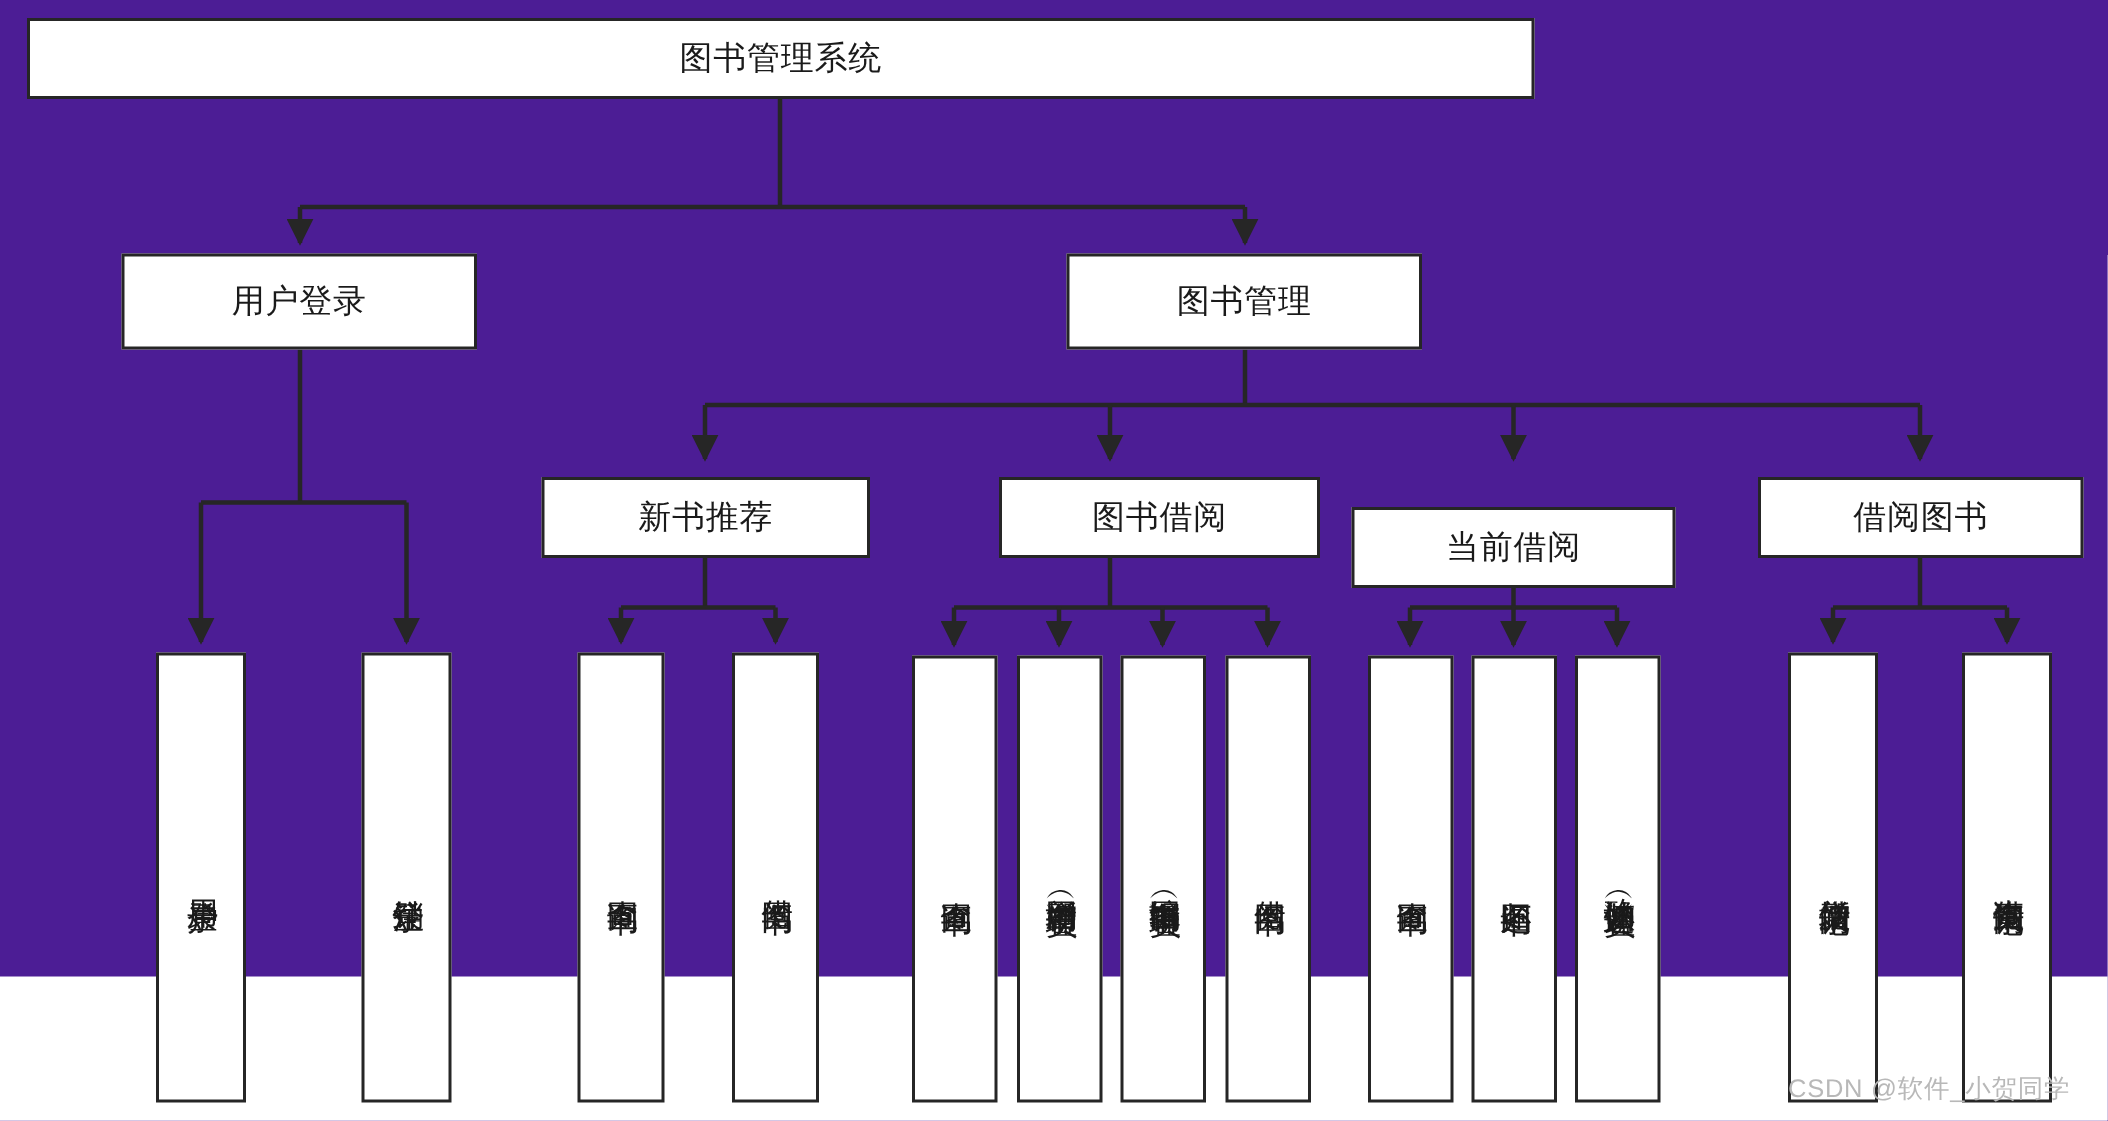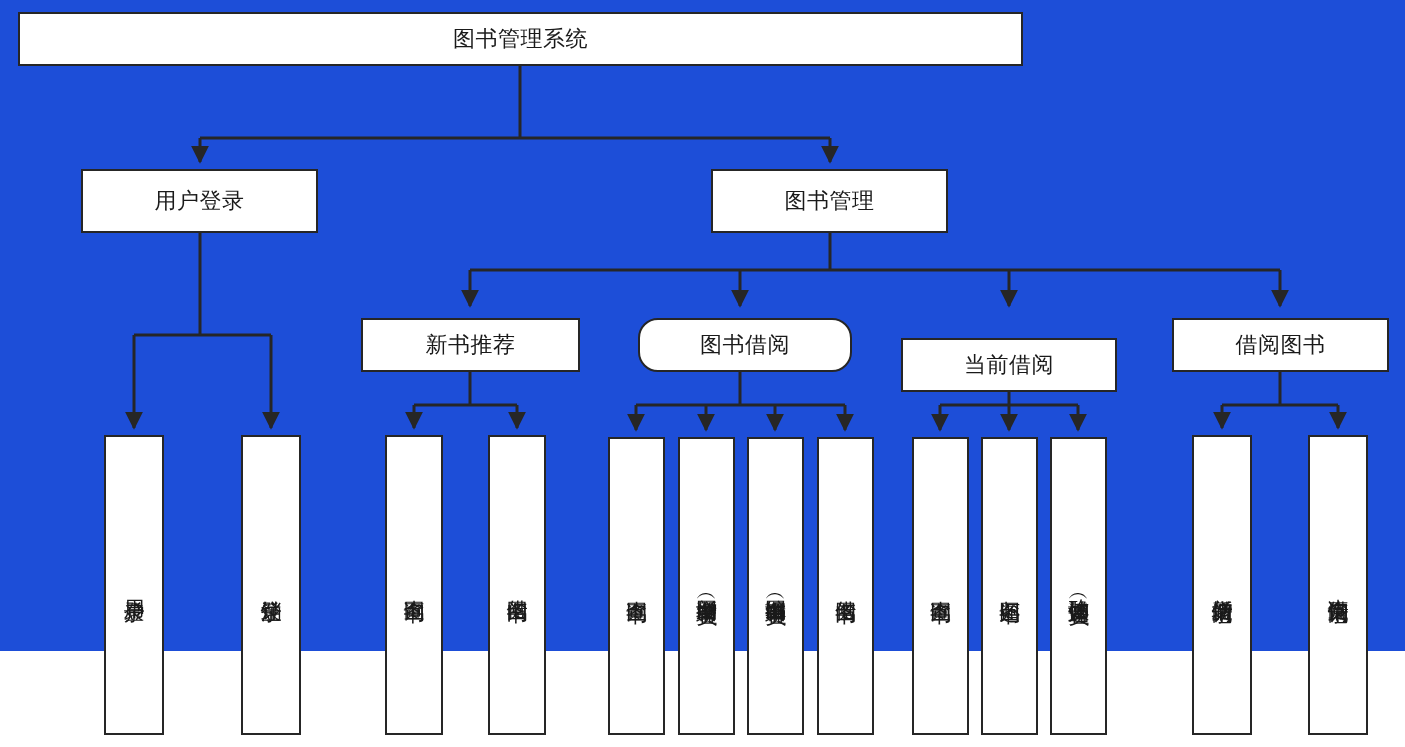--- a/index.html
+++ b/index.html
@@ -10,21 +10,21 @@
   body {
     width: 1405px;
     height: 747px;
     font-family: "Liberation Sans", "DejaVu Sans", sans-serif;
     overflow: hidden;
   }
   #diagram-root {
     position: relative;
     width: 1405px;
     height: 651px;
-    background: #1d4ed8;
+    background: #4c1d95;
     text-decoration: underline;
   }
   svg#diagram-svg {
     position: absolute;
     left: 0;
     top: 0;
     width: 1405px;
     height: 747px;
   }
   .node-box {
@@ -125,21 +125,21 @@
   <div class="node-box" style="left:81px; top:169px; width:237px; height:64px;">
     <span class="node-label-h">用户登录</span>
   </div>
   <div class="node-box" style="left:361px; top:318px; width:219px; height:54px;">
     <span class="node-label-h">新书推荐</span>
   </div>
 
   <div class="node-box" style="left:711px; top:169px; width:237px; height:64px;">
     <span class="node-label-h">图书管理</span>
   </div>
-  <div class="node-box" style="left:638px; top:318px; width:214px; height:54px;border-radius:20px;">
+  <div class="node-box" style="left:666px; top:318px; width:214px; height:54px;">
     <span class="node-label-h">图书借阅</span>
   </div>
   <div class="node-box" style="left:901px; top:318px; width:216px; height:54px;margin-top:20px;">
     <span class="node-label-h">当前借阅</span>
   </div>
   <div class="node-box" style="left:1172px; top:318px; width:217px; height:54px;">
     <span class="node-label-h">借阅图书</span>
   </div>
 
   <div class="node-box" style="left:104px; top:435px; width:60px; height:300px;">
@@ -179,14 +179,15 @@
     <span class="node-label-v">确认归还（管理员）</span>
   </div>
 
   <div class="node-box" style="left:1192px; top:435px; width:60px; height:300px;">
     <span class="node-label-v">新增借阅记录</span>
   </div>
   <div class="node-box" style="left:1308px; top:435px; width:60px; height:300px;">
     <span class="node-label-v">查询借阅记录</span>
   </div>
 
+  <div class="watermark" style="left:1192px; top:714px;">CSDN @软件_小贺同学</div>
 
 </div>
 
 </body></html>

